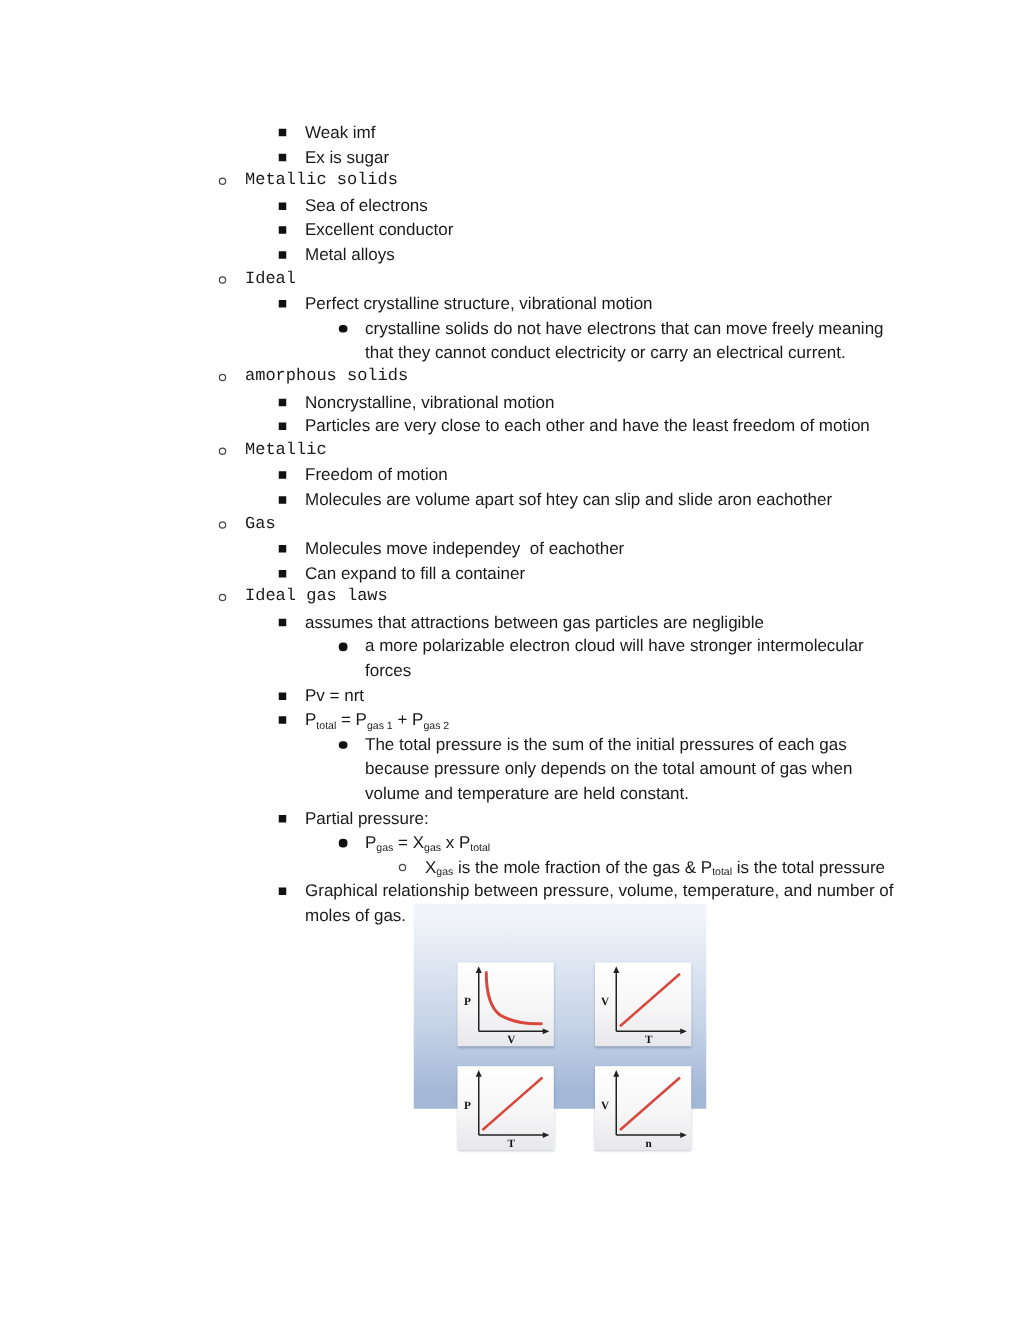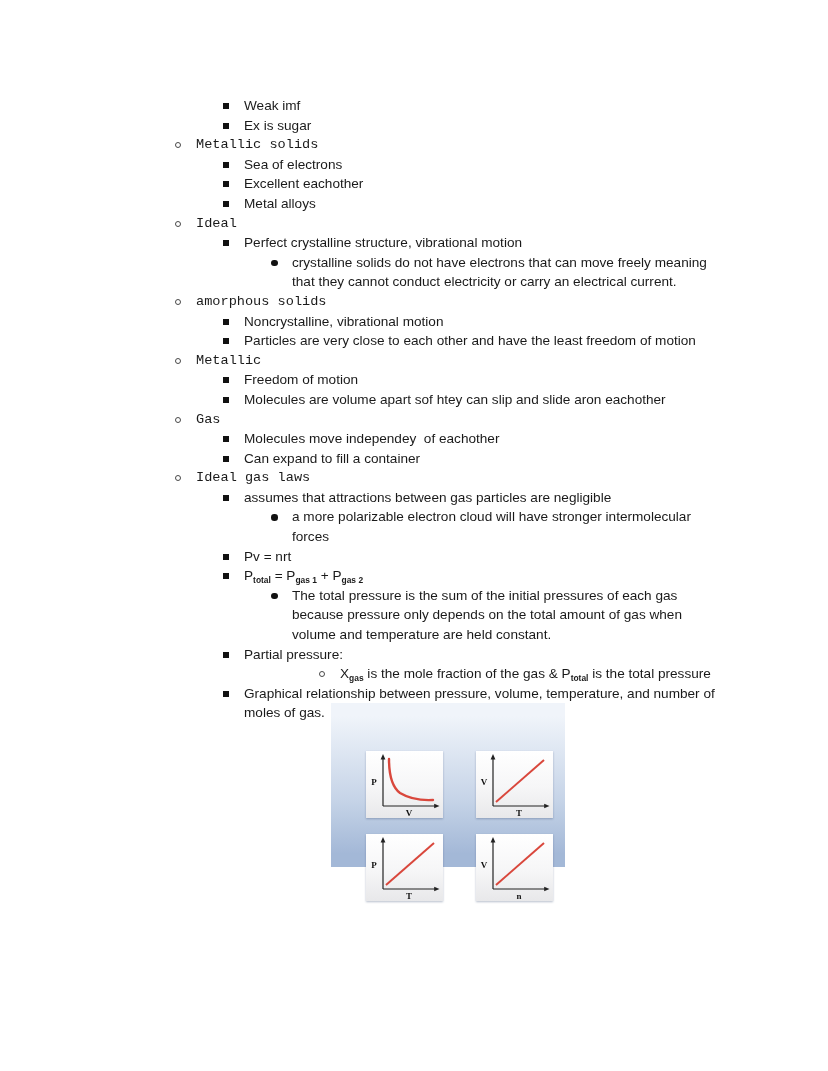--- a/index.html
+++ b/index.html
@@ -36,21 +36,20 @@
   .bullet.square { background: #111; }
   .bullet.circle-filled { background: #111; border-radius: 50%; width: 6.5px; height: 6.5px; }
   .bullet.circle-hollow { border: 1.4px solid #4a4a4a; border-radius: 50%; background: transparent; }
   .text { white-space: pre-wrap; }
   .text sub {
     font-size: 0.62em;
     vertical-align: baseline;
     position: relative;
     top: 0.28em;
     line-height: 0;
-    font-weight: bold;
   }
   .figure {
     display: inline-block;
     vertical-align: top;
     width: 234px; height: 164px;
     margin-left: 2px;
   }
   .panel-grid {
     display: grid;
     grid-template-columns: 77px 77px;
@@ -83,21 +82,21 @@
       <div class="item level-1">
     <span class="bullet circle-hollow"></span>
     <span class="text"><span>Metallic solids</span></span>
   </div>
       <div class="item level-2">
     <span class="bullet square"></span>
     <span class="text"><span>Sea of electrons</span></span>
   </div>
       <div class="item level-2">
     <span class="bullet square"></span>
-    <span class="text"><span>Excellent eachother</span></span>
+    <span class="text"><span>Excellent conductor</span></span>
   </div>
       <div class="item level-2">
     <span class="bullet square"></span>
     <span class="text"><span>Metal alloys</span></span>
   </div>
       <div class="item level-1">
     <span class="bullet circle-hollow"></span>
     <span class="text"><span>Ideal</span></span>
   </div>
       <div class="item level-2">
@@ -164,20 +163,24 @@
     <span class="bullet square"></span>
     <span class="text"><span>P</span><sub>total</sub><span> = P</span><sub>gas 1</sub><span> + P</span><sub>gas 2</sub></span>
   </div>
       <div class="item level-3">
     <span class="bullet circle-filled"></span>
     <span class="text"><span>The total pressure is the sum of the initial pressures of each gas because pressure only depends on the total amount of gas when volume and temperature are held constant.</span></span>
   </div>
       <div class="item level-2">
     <span class="bullet square"></span>
     <span class="text"><span>Partial pressure:</span></span>
+  </div>
+      <div class="item level-3">
+    <span class="bullet circle-filled"></span>
+    <span class="text"><span>P</span><sub>gas</sub><span> = X</span><sub>gas</sub><span> x P</span><sub>total</sub></span>
   </div>
       <div class="item level-4">
     <span class="bullet circle-hollow"></span>
     <span class="text"><span>X</span><sub>gas</sub><span> is the mole fraction of the gas &amp; P</span><sub>total</sub><span> is the total pressure</span></span>
   </div>
       <div class="item level-2">
     <span class="bullet square"></span>
     <span class="text"><span>Graphical relationship between pressure, volume, temperature, and number of moles of gas. </span><span class="figure" style="background: linear-gradient(rgb(240, 244, 250) 0%, rgb(240, 244, 250) 8%, rgb(197, 211, 231) 60%, rgb(163, 184, 215) 92%, rgb(163, 184, 215) 100%);">
     <span class="panel-grid"><span class="panel"><svg width="77" height="67" viewBox="0 0 77 67" xmlns="http://www.w3.org/2000/svg">
                   <line x1="17" y1="7" x2="17" y2="55" stroke="#222222" stroke-width="1.2"></line>

